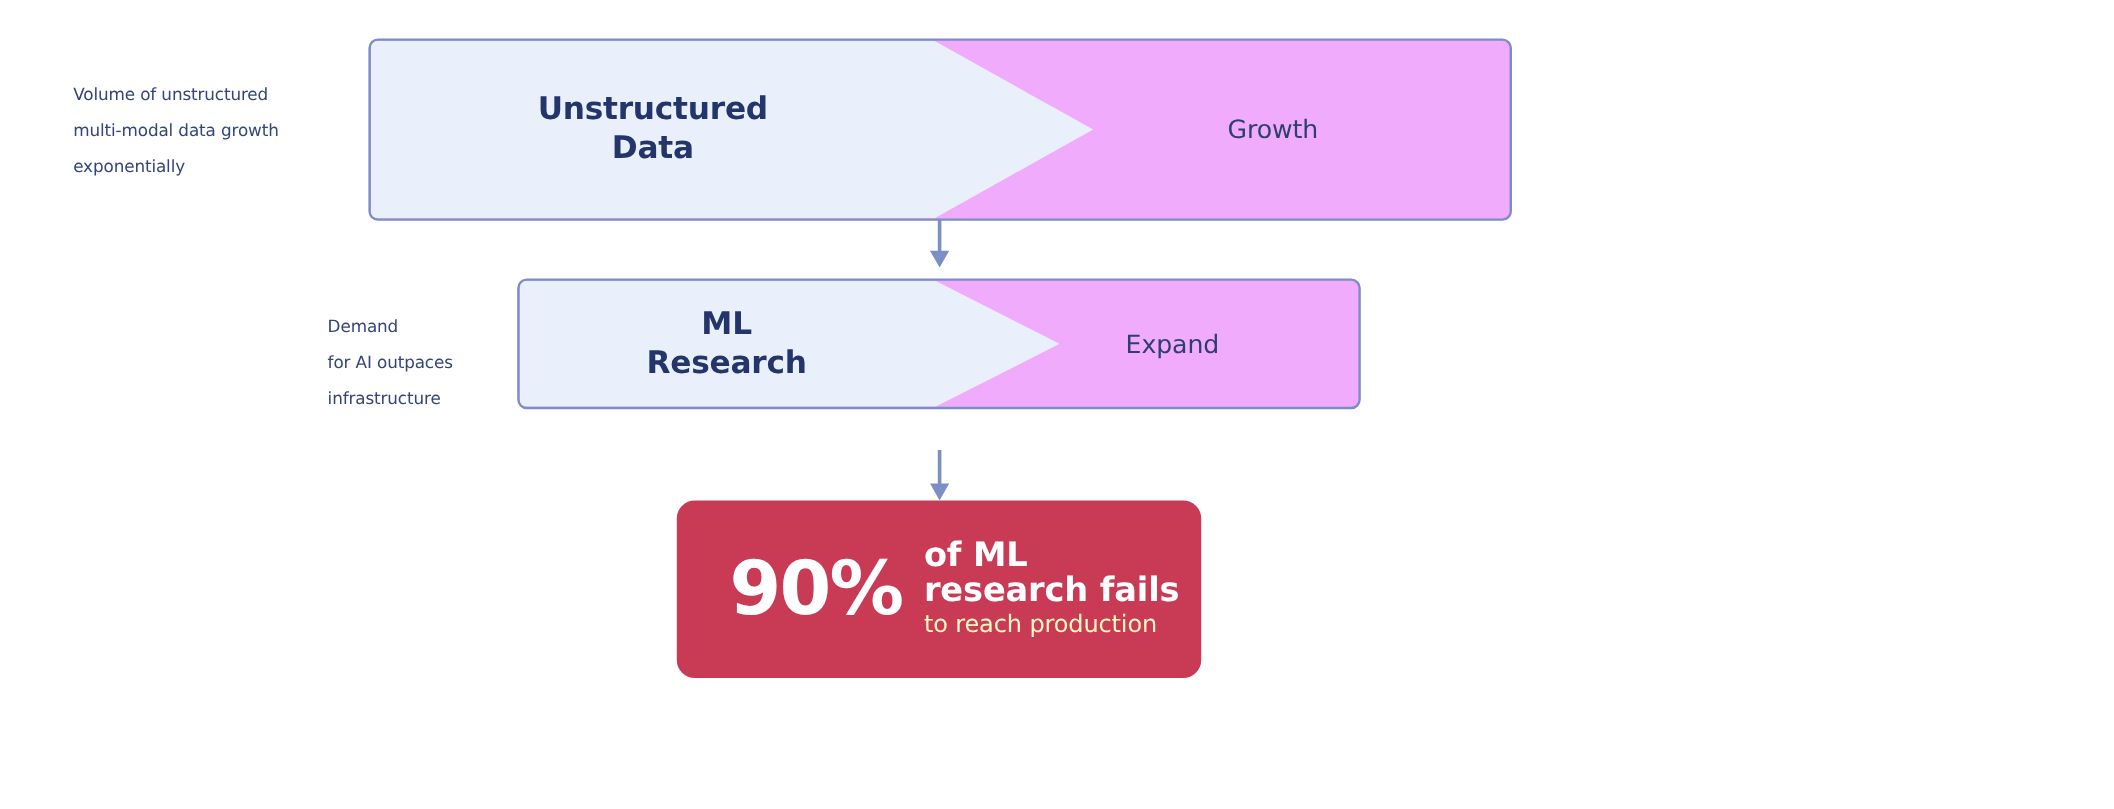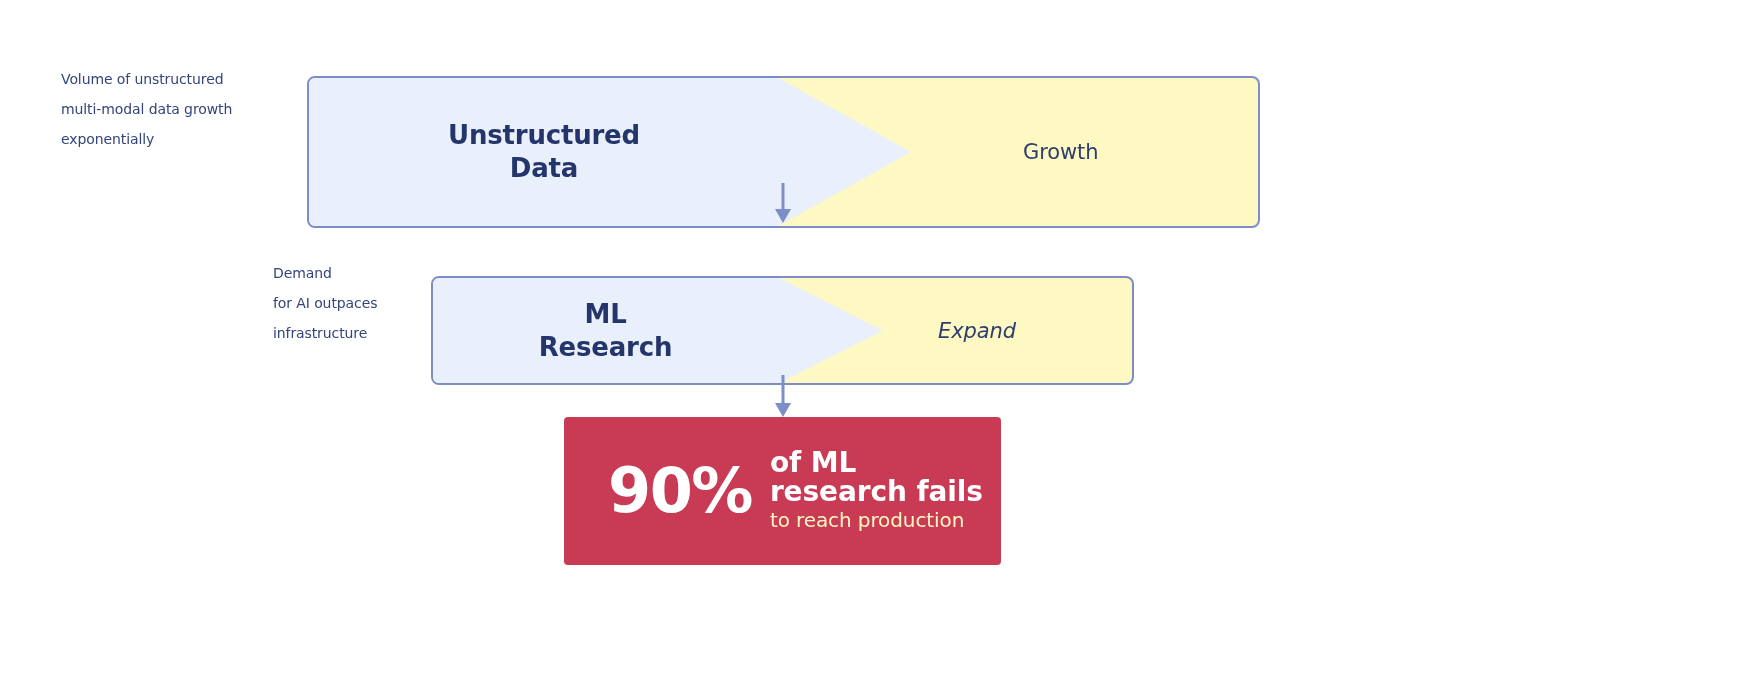--- a/index.html
+++ b/index.html
@@ -34,23 +34,22 @@
   }
   #caption-1 { left: 38px; top: 64px; width: 270px; }
   #caption-2 { left: 250px; top: 258px; width: 230px; }
 
   
   .banner {
     position: absolute;
     box-sizing: border-box;
     border: 2px solid #7b8ec7;
     border-radius: 8px;
-    background: #fef9c3;
+    background: #f0abfc;
     overflow: hidden;
-    margin-top: 44px;
   }
   .banner-chevron {
     position: absolute;
     left: 0;
     top: 0;
     bottom: 0;
     background: #e9effb;
   }
   .banner-label {
     position: absolute;
@@ -86,39 +85,39 @@
   }
   #banner-1 .banner-label { left: 0; width: 470px; }
   #banner-1 .banner-right { left: 714px; }
 
   #banner-2 { left: 431px; top: 232px; width: 703px; height: 109px; }
   #banner-2 .banner-chevron {
     width: 450px;
     clip-path: polygon(0 0, 77% 0, 100% 50%, 77% 100%, 0 100%);
   }
   #banner-2 .banner-label { left: 0; width: 345px; }
-  #banner-2 .banner-right { left: 505px; font-style: italic; }
+  #banner-2 .banner-right { left: 505px; }
 
   
   .connector {
     position: absolute;
     width: 24px;
   }
   #connector-1 { left: 771px; top: 183px; height: 40px; }
   #connector-2 { left: 771px; top: 375px; height: 42px; }
 
   
   #stat-card {
     position: absolute;
     left: 564px;
     top: 417px;
     width: 437px;
     height: 148px;
     background: #c93a55;
-    border-radius: 4px;
+    border-radius: 15px;
     display: flex;
     align-items: center;
     padding-left: 44px;
     box-sizing: border-box;
   }
   #stat-value {
     color: #ffffff;
     font-weight: 700;
     font-size: 62px;
     line-height: 62px;

